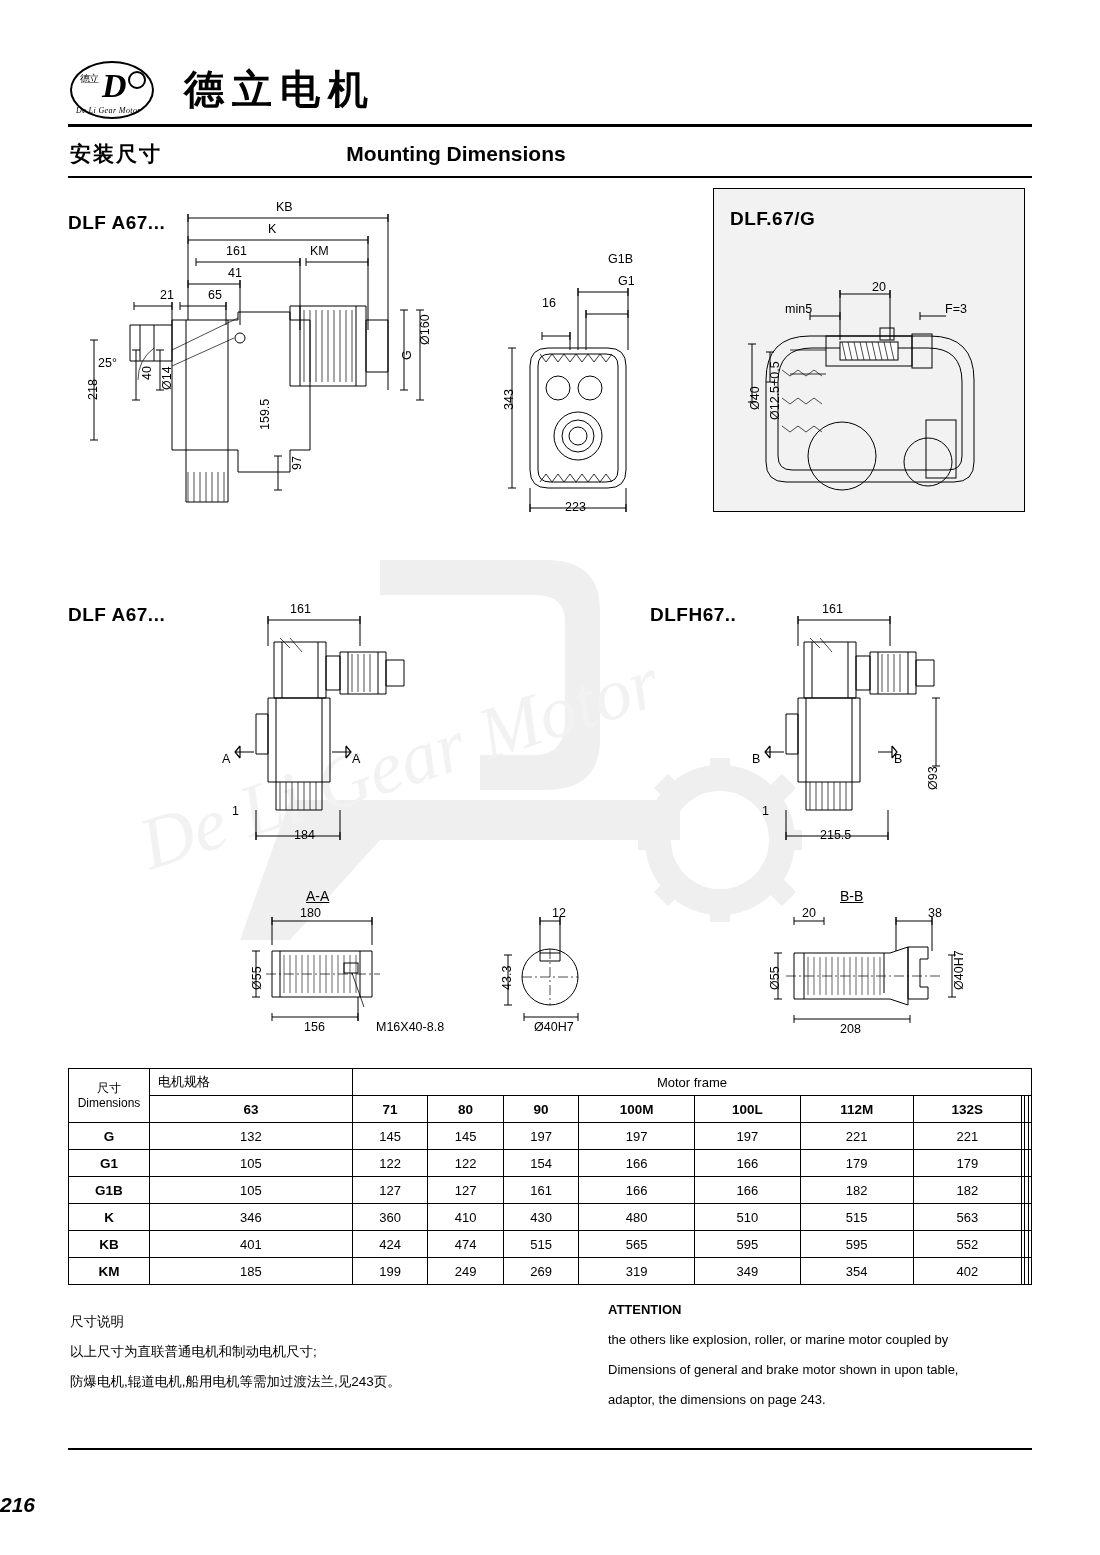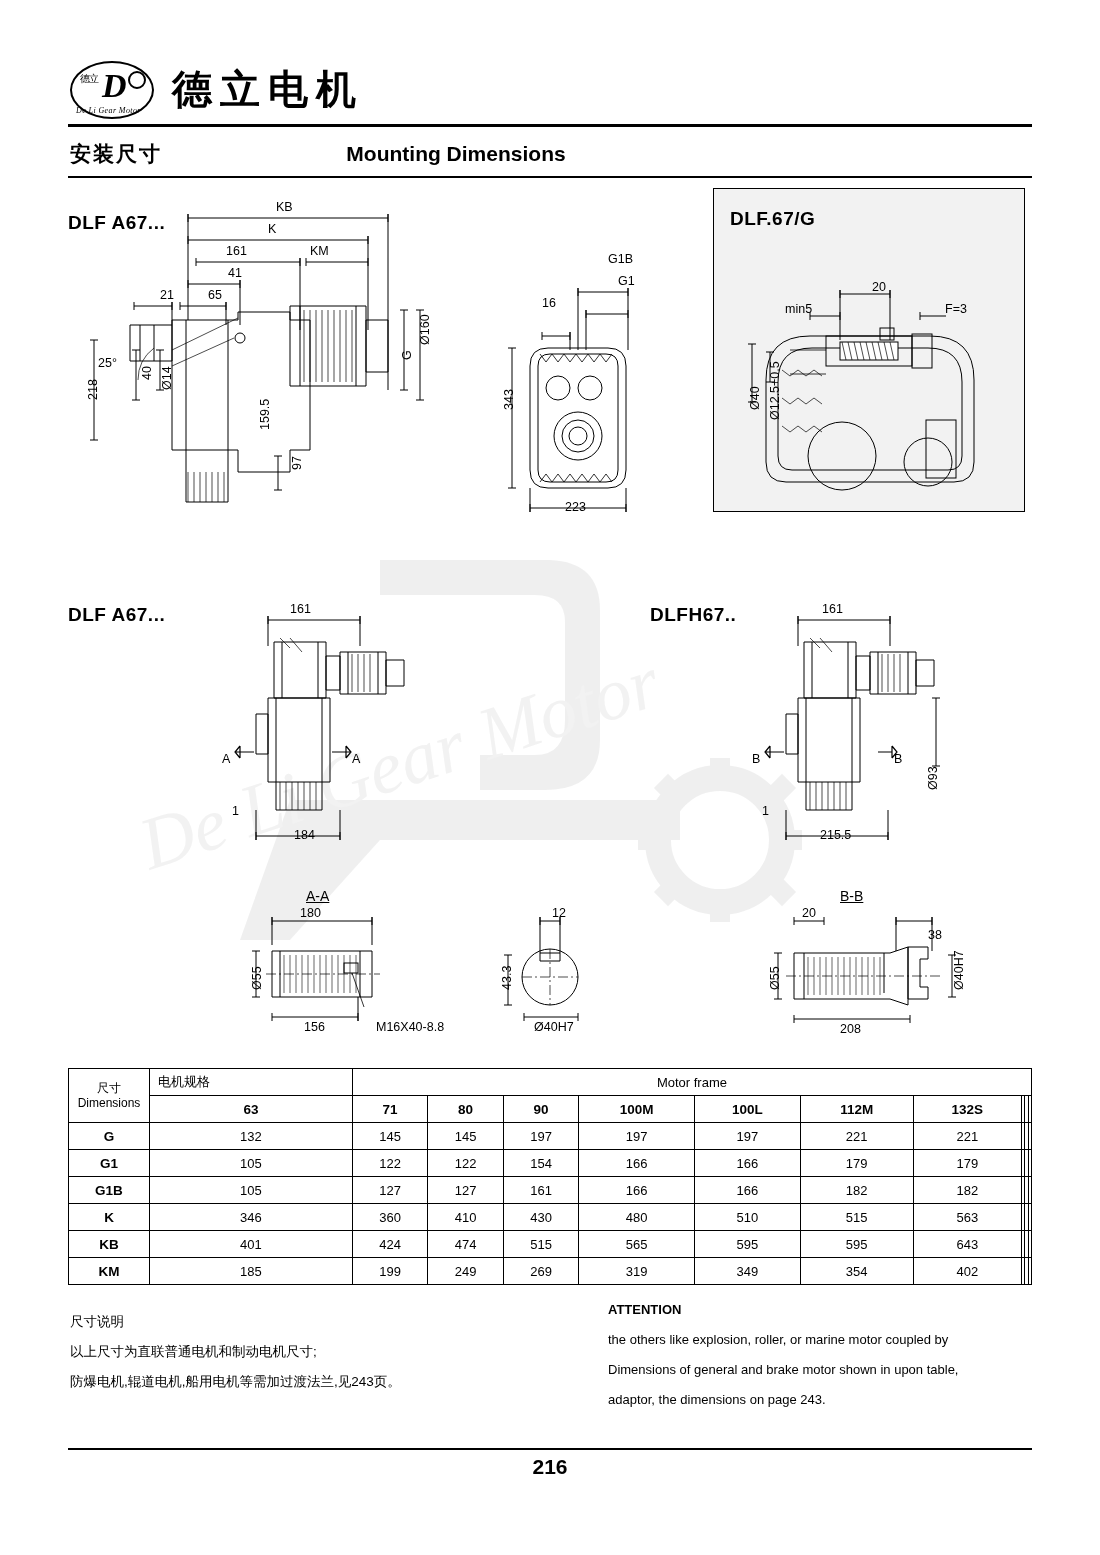--- a/index.html
+++ b/index.html
@@ -68,21 +68,21 @@
     letter-spacing: 0.4px;
   }
   .logo-gear {
     position: absolute;
     right: 8px; top: 12px;
     width: 14px; height: 14px;
     border: 2px solid #000;
     border-radius: 50%;
   }
   .brand-cn {
-    margin-left: 18px;
+    margin-left: 30px;
     font-family: "DejaVu Sans", sans-serif;
     font-size: 40px;
     font-weight: bold;
     letter-spacing: 8px;
   }
   .hr-top {
     position: absolute;
     left: 68px; top: 124px;
     width: 964px;
     height: 3px;
@@ -200,25 +200,26 @@
 
   .hr-bottom {
     position: absolute;
     left: 68px; top: 1448px;
     width: 964px;
     height: 2px;
     background: #000;
   }
   .pageno {
     position: absolute;
-    left: 0; top: 1455px;
+    left: 0; top: 1493px;
     width: 1100px;
-    text-align: center;
+    text-align: left;
     font-size: 21px;
     font-weight: bold;
+    font-style: italic;
   }
 </style>
 </head>
 <body>
 
 <div class="page">
 
   <div class="header">
     <div class="logo-mark">
       <div class="logo-ellipse"></div>
@@ -575,21 +576,21 @@
       <line x1="18" y1="48" x2="18" y2="94"></line>
         <path d="M14 48 l8 0 M14 94 l8 0"></path>
       <line x1="192" y1="50" x2="192" y2="92"></line>
         <path d="M188 50 l8 0 M188 92 l8 0"></path>
       <line x1="34" y1="114" x2="150" y2="114"></line>
         <path d="M34 110 l0 8 M150 110 l0 8"></path>
     </g>
   </svg>
 
   <div class="lbl" style="left:802px; top:906px;">20</div>
-  <div class="lbl" style="left:928px; top:928px;text-align:center;">38</div>
+  <div class="lbl" style="left:928px; top:906px;text-align:center;">38</div>
   <div class="lbl v" style="left:768px; top:990px;">Ø55</div>
   <div class="lbl" style="left:840px; top:1022px;">208</div>
   <div class="lbl v" style="left:952px; top:990px;">Ø40H7</div>
 
   <table class="tbl">
     <tbody>
       <tr>
         <td class="hdr-dim" rowspan="2">
           <div>尺寸</div>
           <div>Dimensions</div>
@@ -669,21 +670,21 @@
       </tr>
       <tr>
         <td class="rowlabel">KB</td>
         <td>401</td>
         <td>424</td>
         <td>474</td>
         <td>515</td>
         <td>565</td>
         <td>595</td>
         <td>595</td>
-        <td>643</td>
+        <td>552</td>
         <td></td>
         <td></td>
         <td></td>
       </tr>
       <tr>
         <td class="rowlabel">KM</td>
         <td>185</td>
         <td>199</td>
         <td>249</td>
         <td>269</td>

